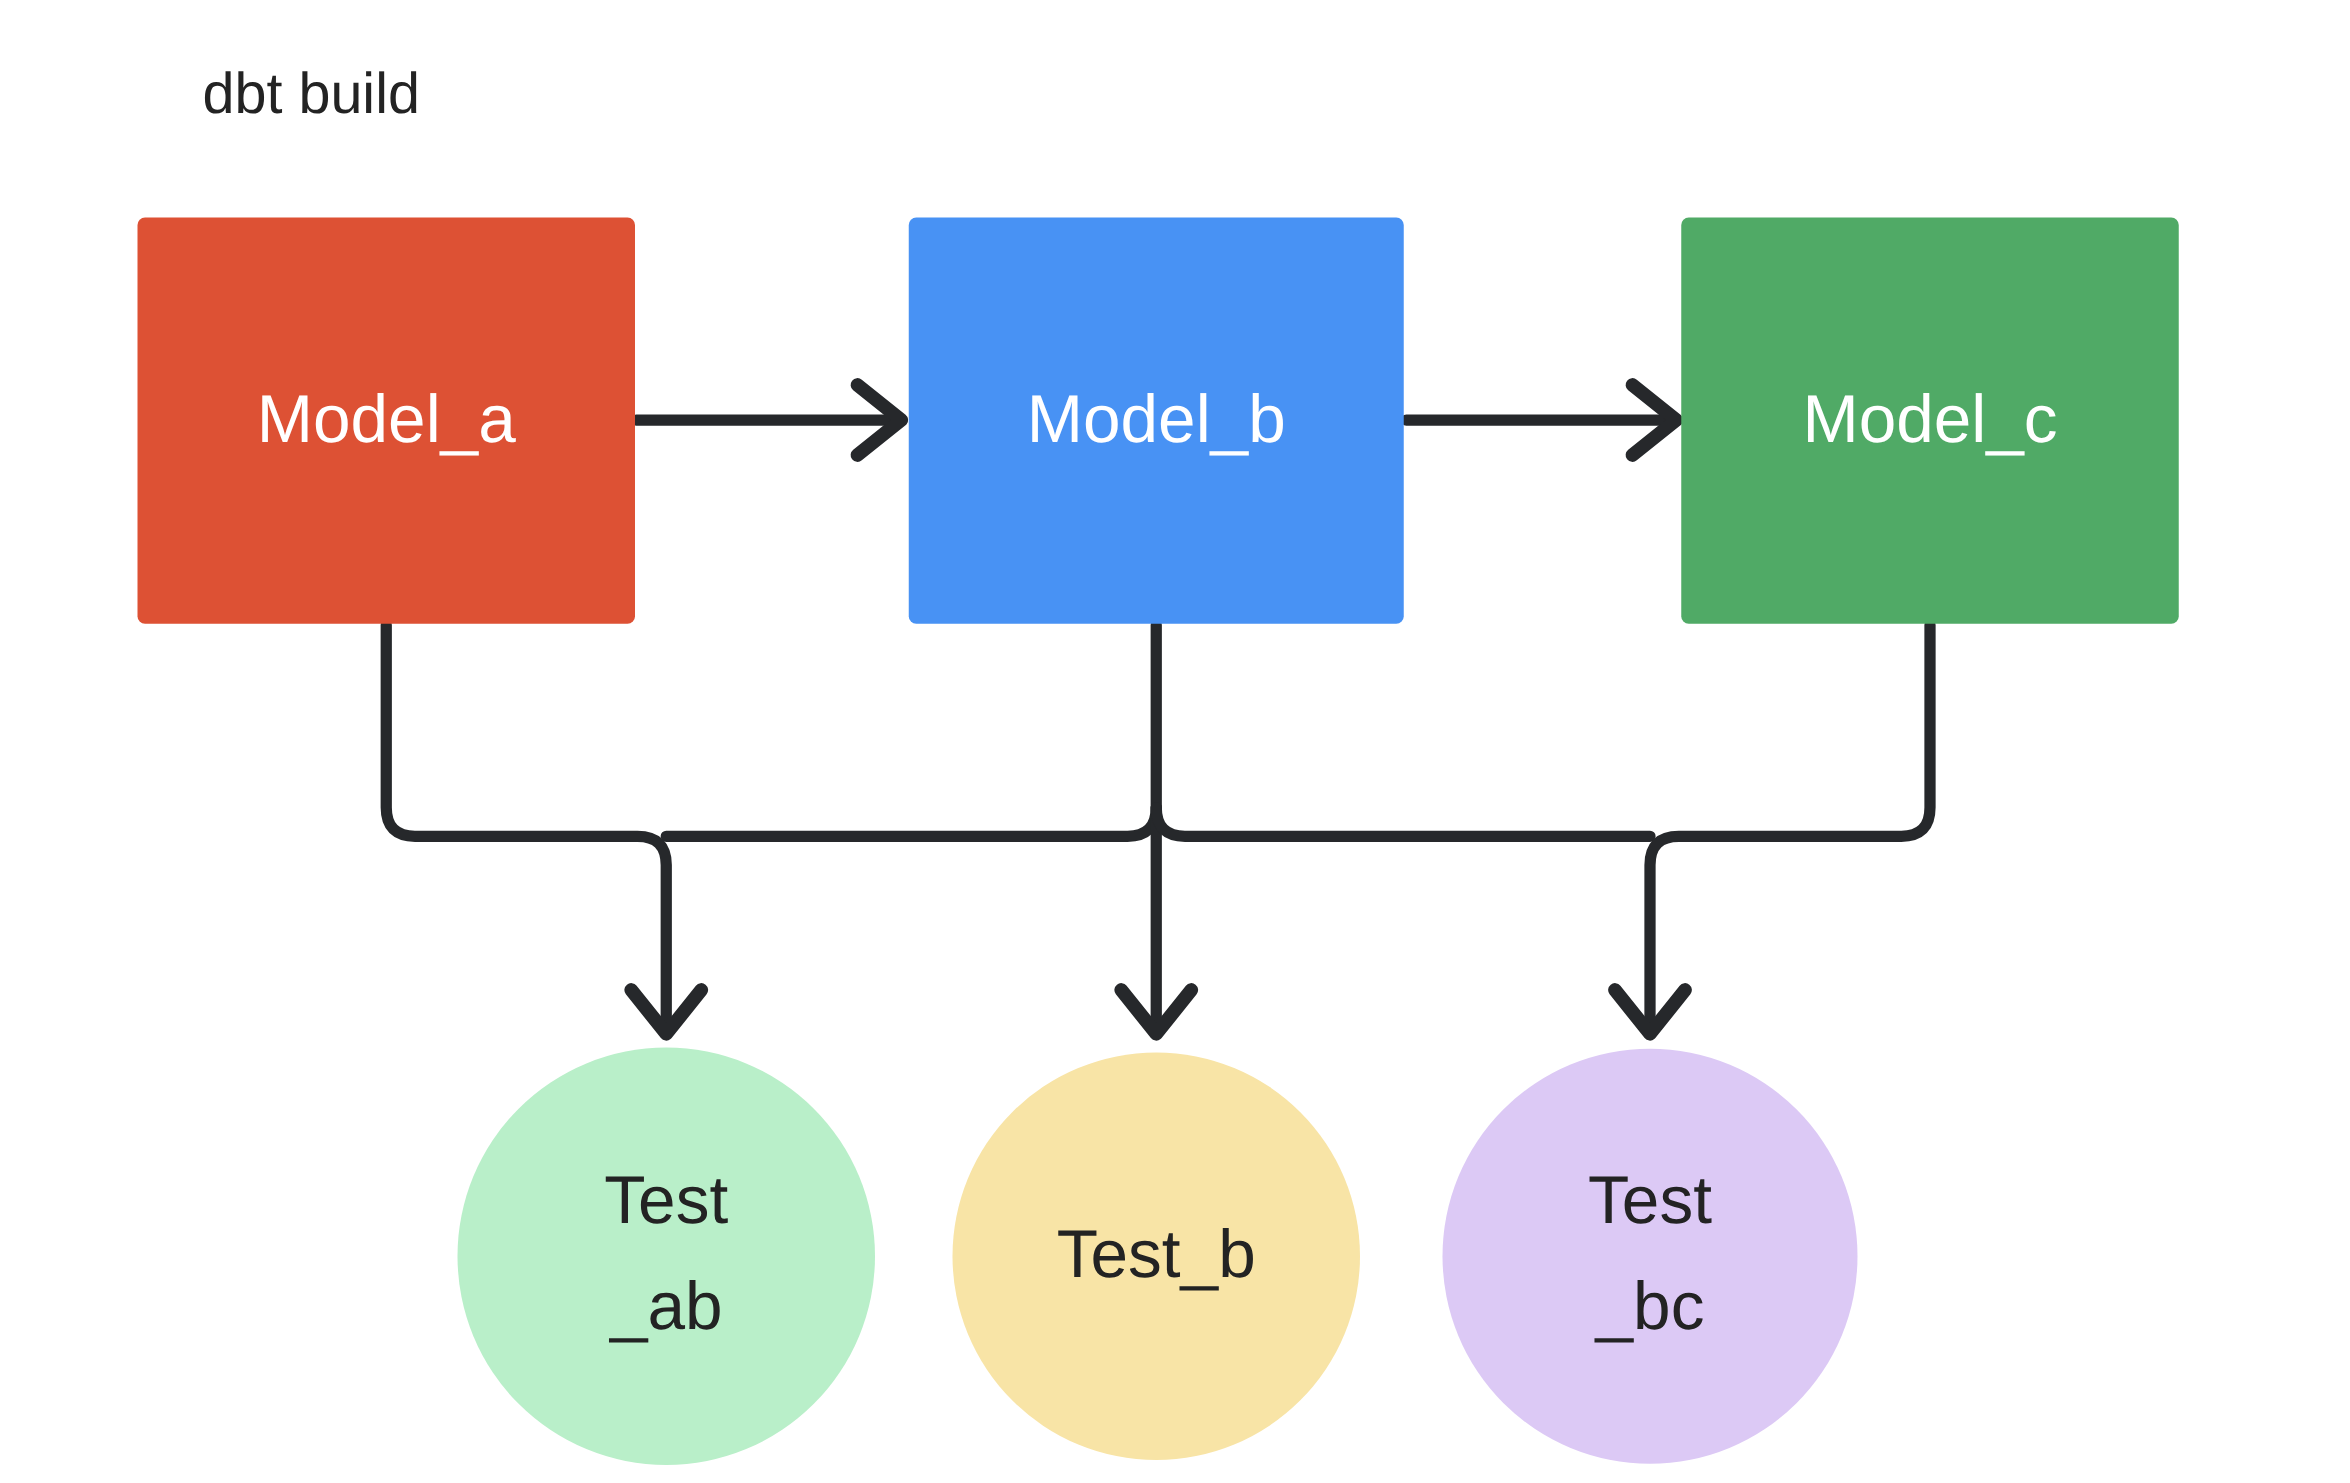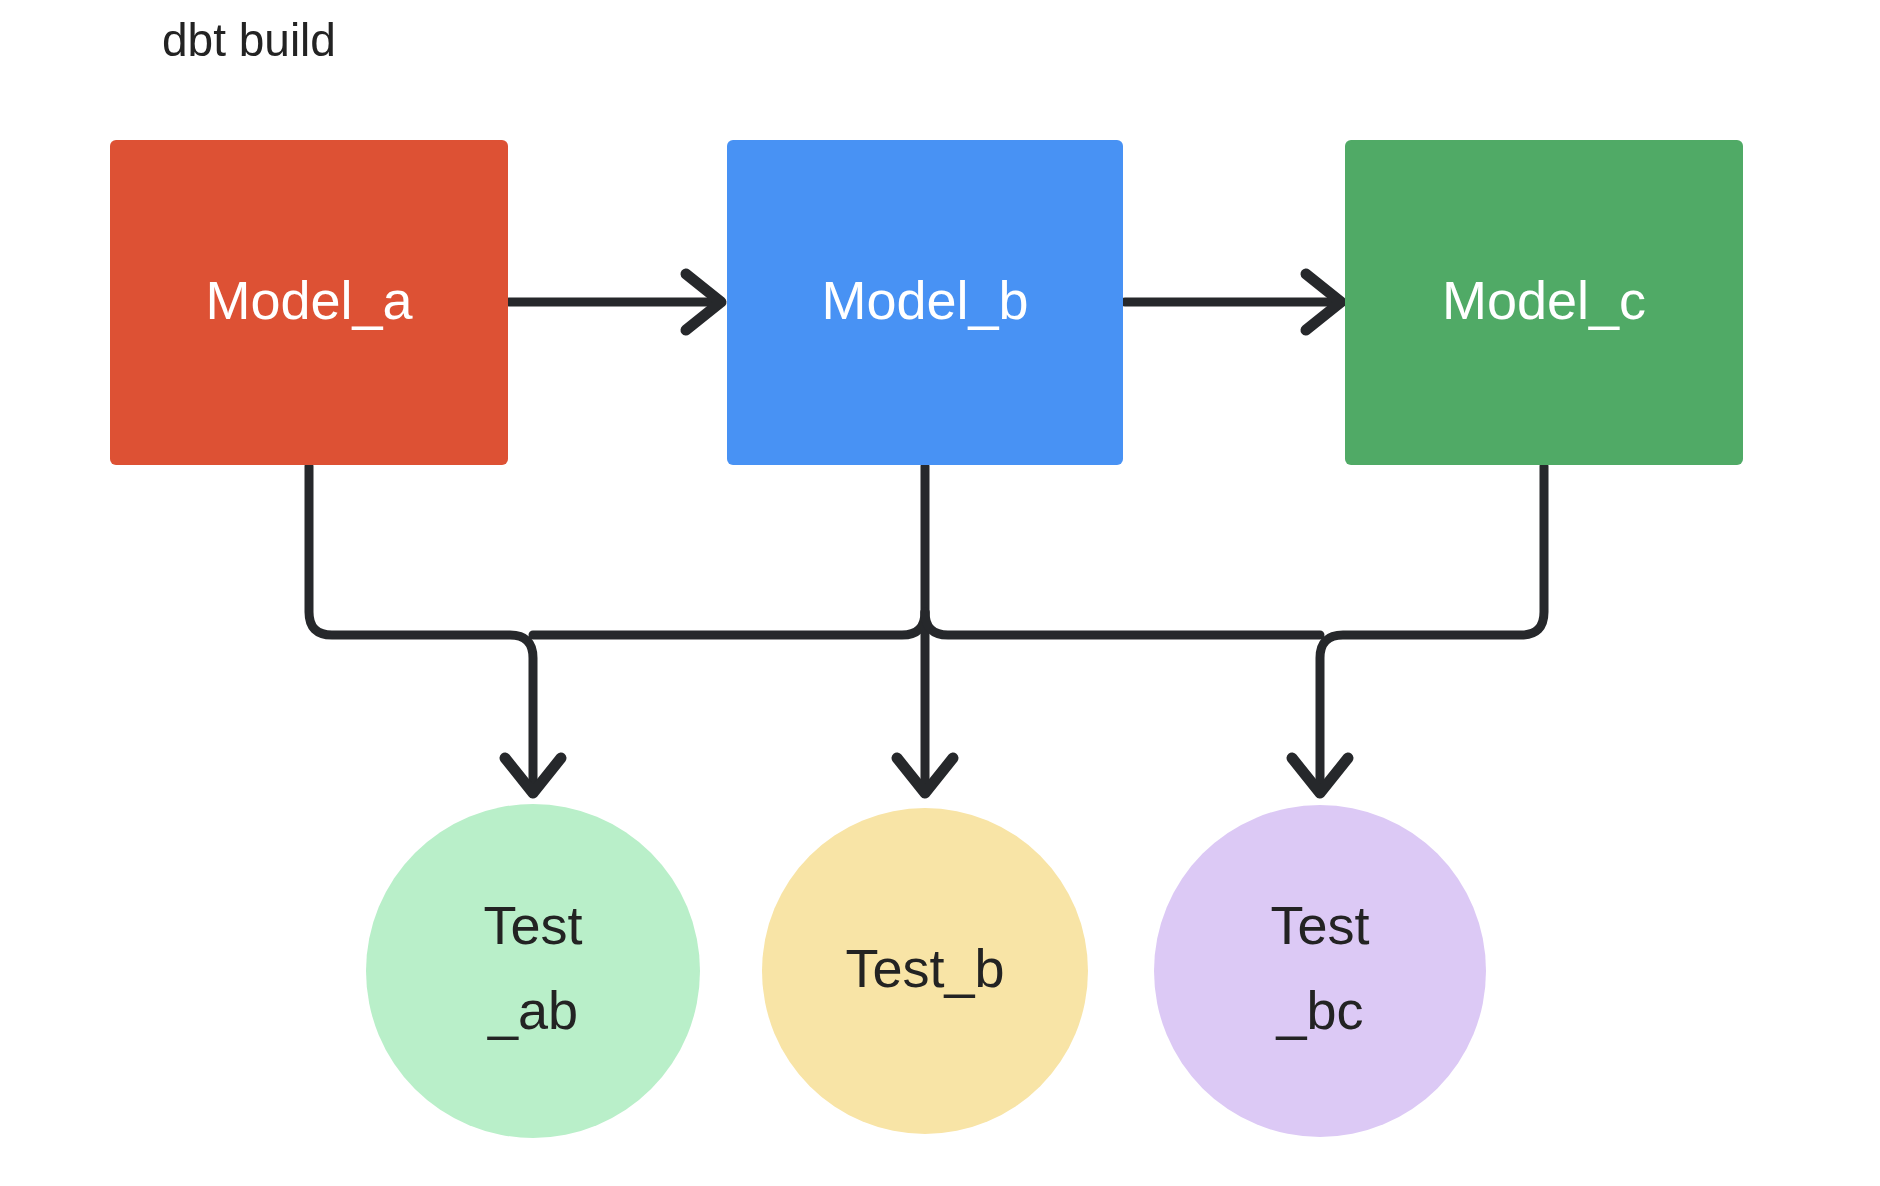--- a/index.html
+++ b/index.html
@@ -11,20 +11,21 @@
     width: 1880px;
     height: 1186px;
     font-family: "Liberation Sans", sans-serif;
     overflow: hidden;
   }
   #diagram-root {
     position: relative;
     width: 1880px;
     height: 1036px;
     background: #ffffff;
+    margin-top: 34px;
   }
   svg.flowchart {
     position: absolute;
     top: 0;
     left: 0;
     width: 1880px;
     height: 1186px;
     display: block;
   }
   .node-label {

